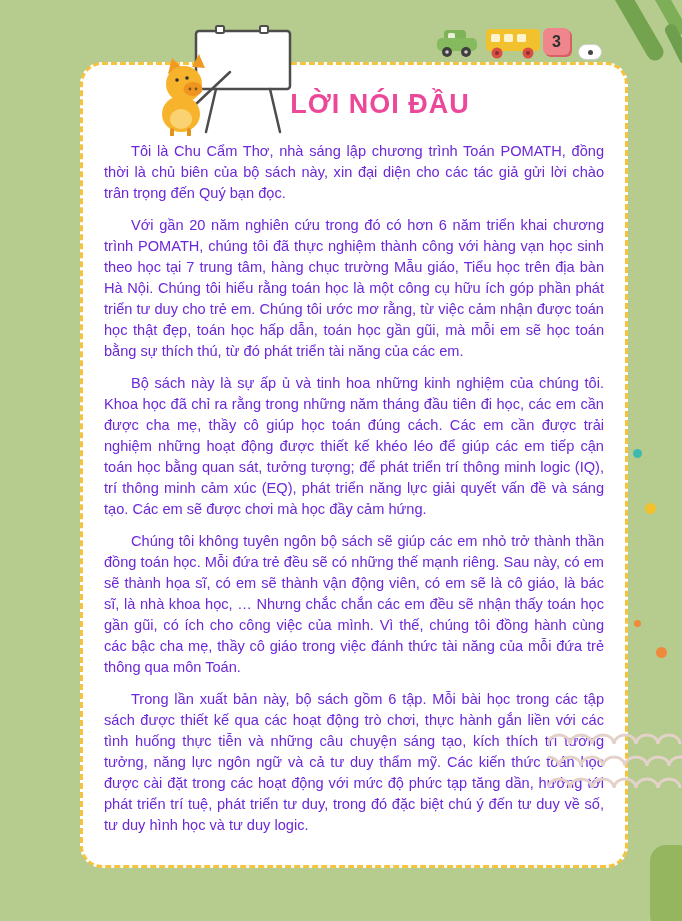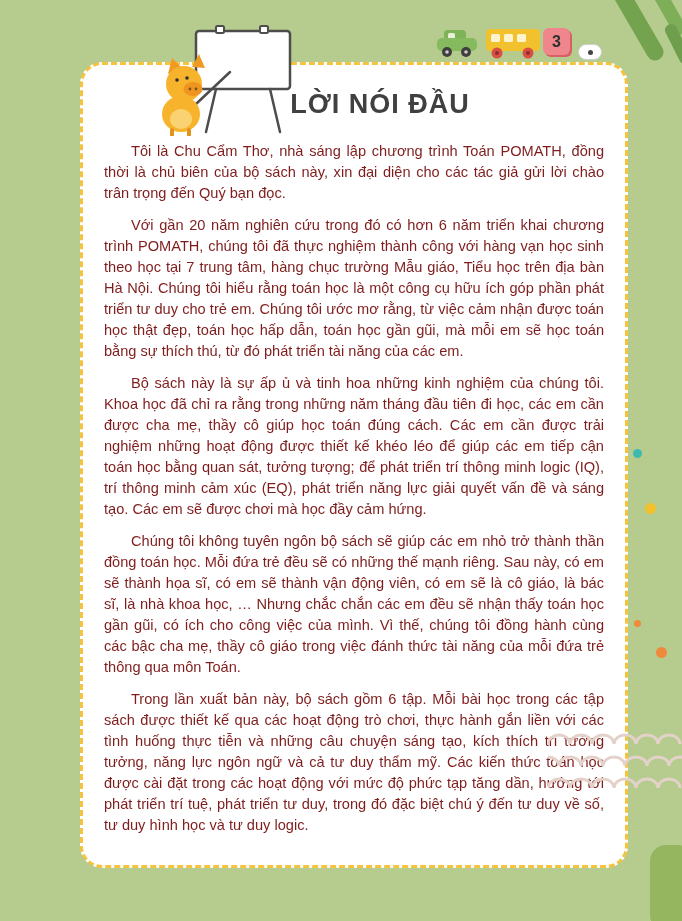--- a/index.html
+++ b/index.html
@@ -23,27 +23,27 @@
     padding:76px 21px 18px 21px;
   }
   .page-title{
     position:absolute;
     top:24px;left:0;right:0;
     padding-left:52px;
     text-align:center;
     font-size:27px;
     font-weight:bold;
     letter-spacing:1px;
-    color:#404040;
+    color:#ec4899;
   }
   .para{
     margin:0 0 11px 0;
     font-size:14.6px;
     line-height:21px;
-    color:#7f1d1d;
+    color:#6d28d9;
     text-align:justify;
     text-indent:27px;
   }
   .para:last-child{margin-bottom:0;}
   
   .mascot{position:absolute;left:156px;top:24px;width:142px;height:112px;}
   .vehicles{position:absolute;left:436px;top:24px;width:108px;height:40px;}
   .page-badge{
     position:absolute;left:543px;top:28px;
     width:27px;height:27px;

